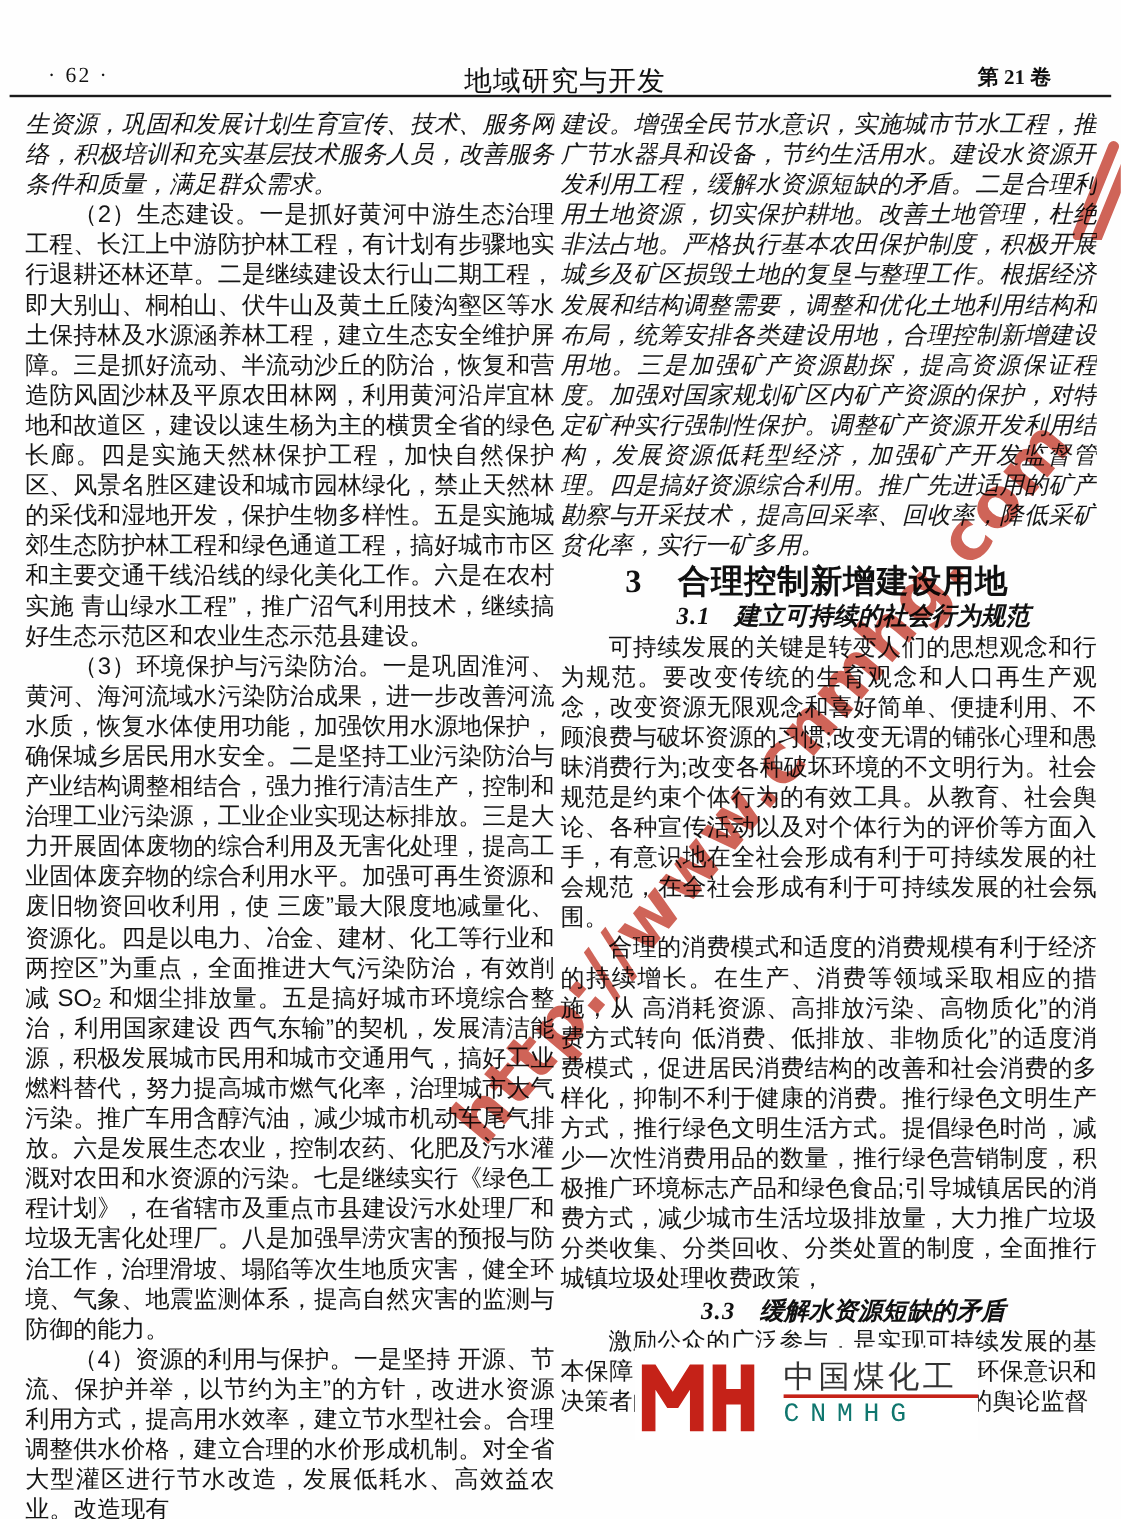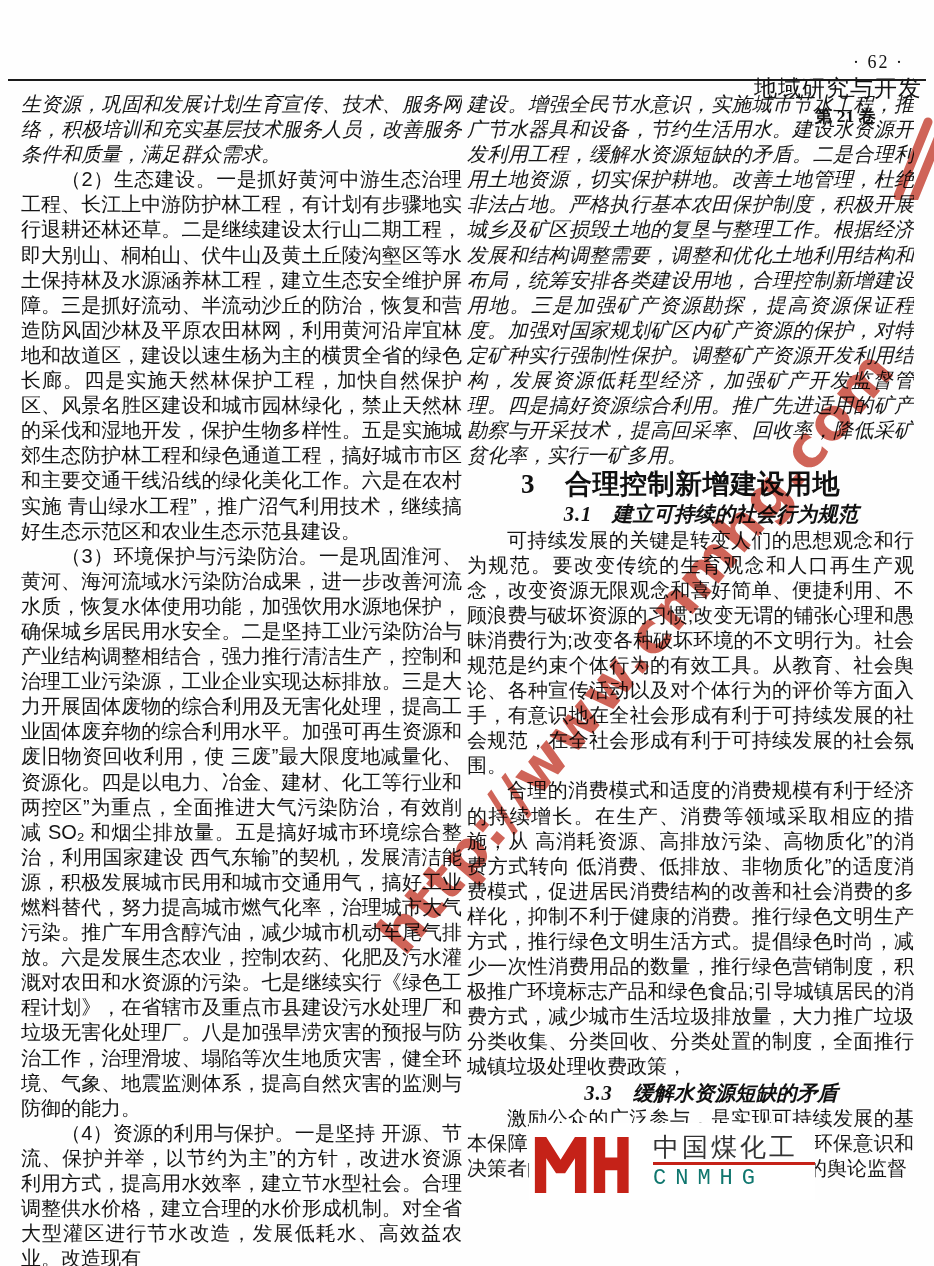--- a/index.html
+++ b/index.html
@@ -3,23 +3,23 @@
 <meta charset="utf-8">
 <style>
   html,body{margin:0;padding:0;}
   body{
     width:934px;height:1266px;position:relative;overflow:hidden;
     background:#fefefe;color:#161616;
     font-family:"Liberation Sans",sans-serif;
   }
   .page-header{
     position:absolute;left:30px;right:30px;top:52px;height:26px;
-    display:flex;align-items:flex-end;justify-content:space-between;
+    display:flex;align-items:flex-start;justify-content:space-between;
     font-family:"Liberation Serif",serif;
-    font-size:18px;color:#111;flex-direction:column;
+    font-size:18px;color:#111;
   }
   .page-num{letter-spacing:2px;padding-left:10px;}
   .journal{font-size:23px;letter-spacing:1px;transform:translateX(18px);}
   .volume{padding-right:28px;font-size:17.5px;font-weight:bold;}
   .header-rule{
     position:absolute;left:8px;right:8px;top:79px;height:2.4px;background:#1b1b1b;
   }
   .col{
     position:absolute;top:92px;bottom:0;overflow:hidden;
     font-size:20px;line-height:25.1px;text-align:justify;

